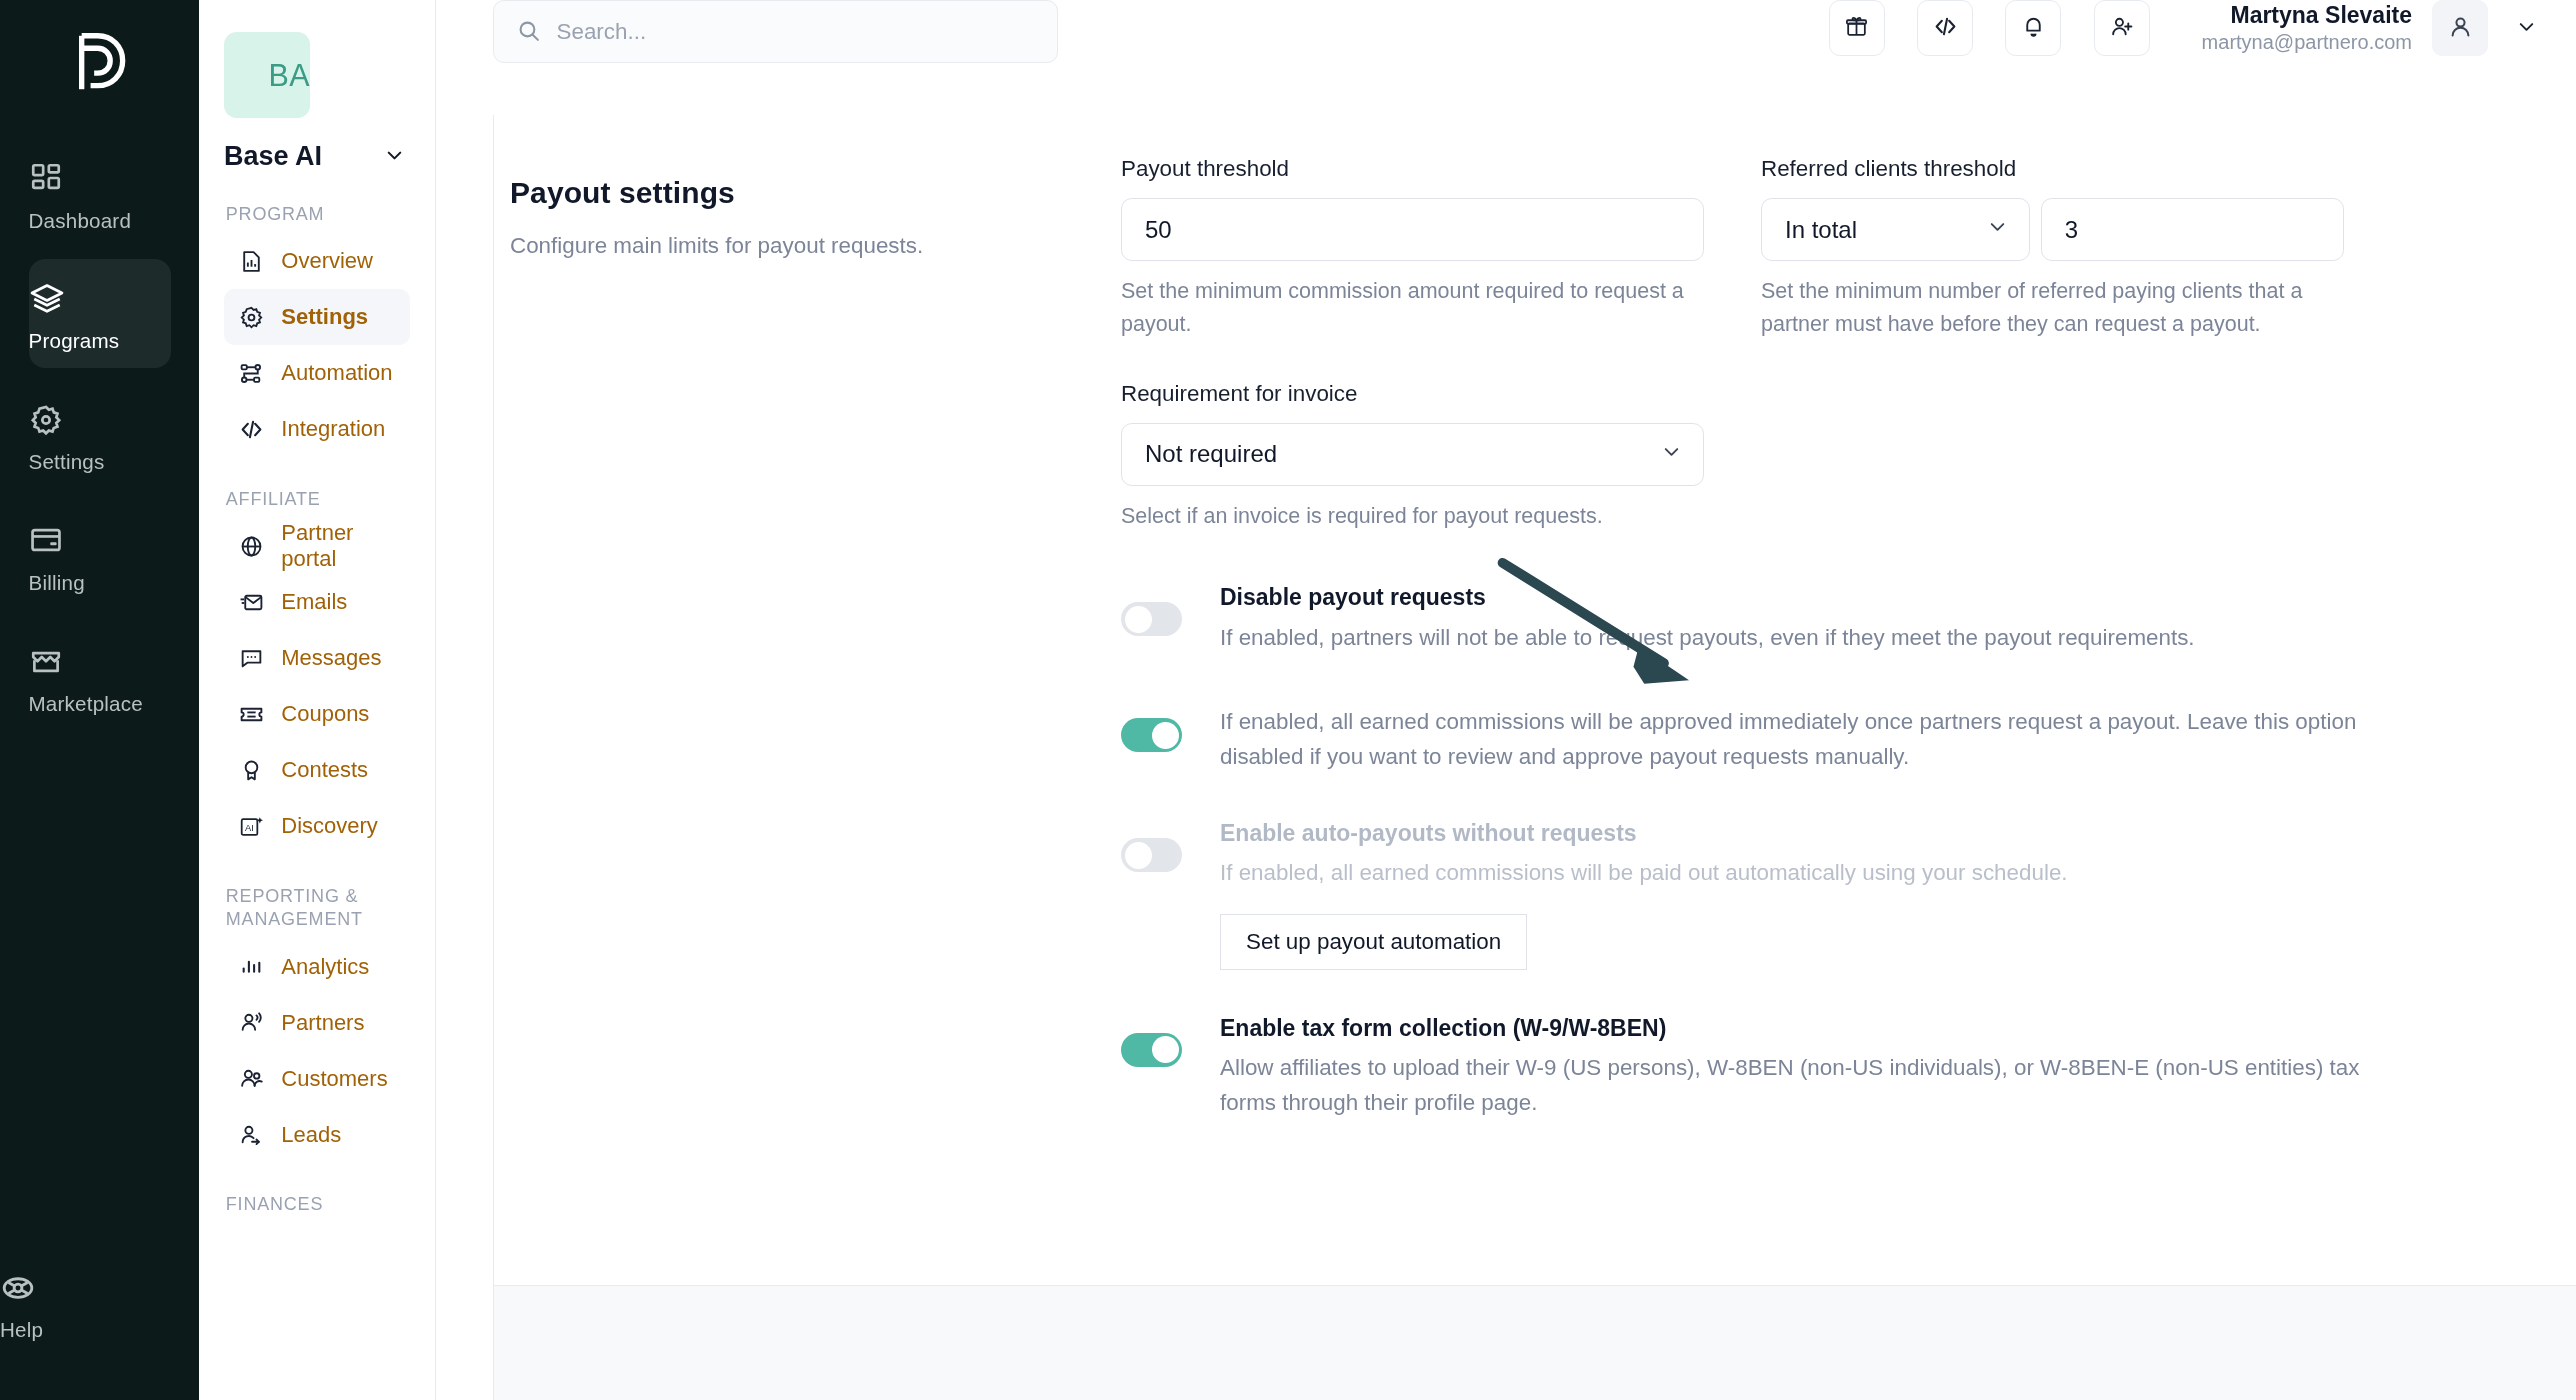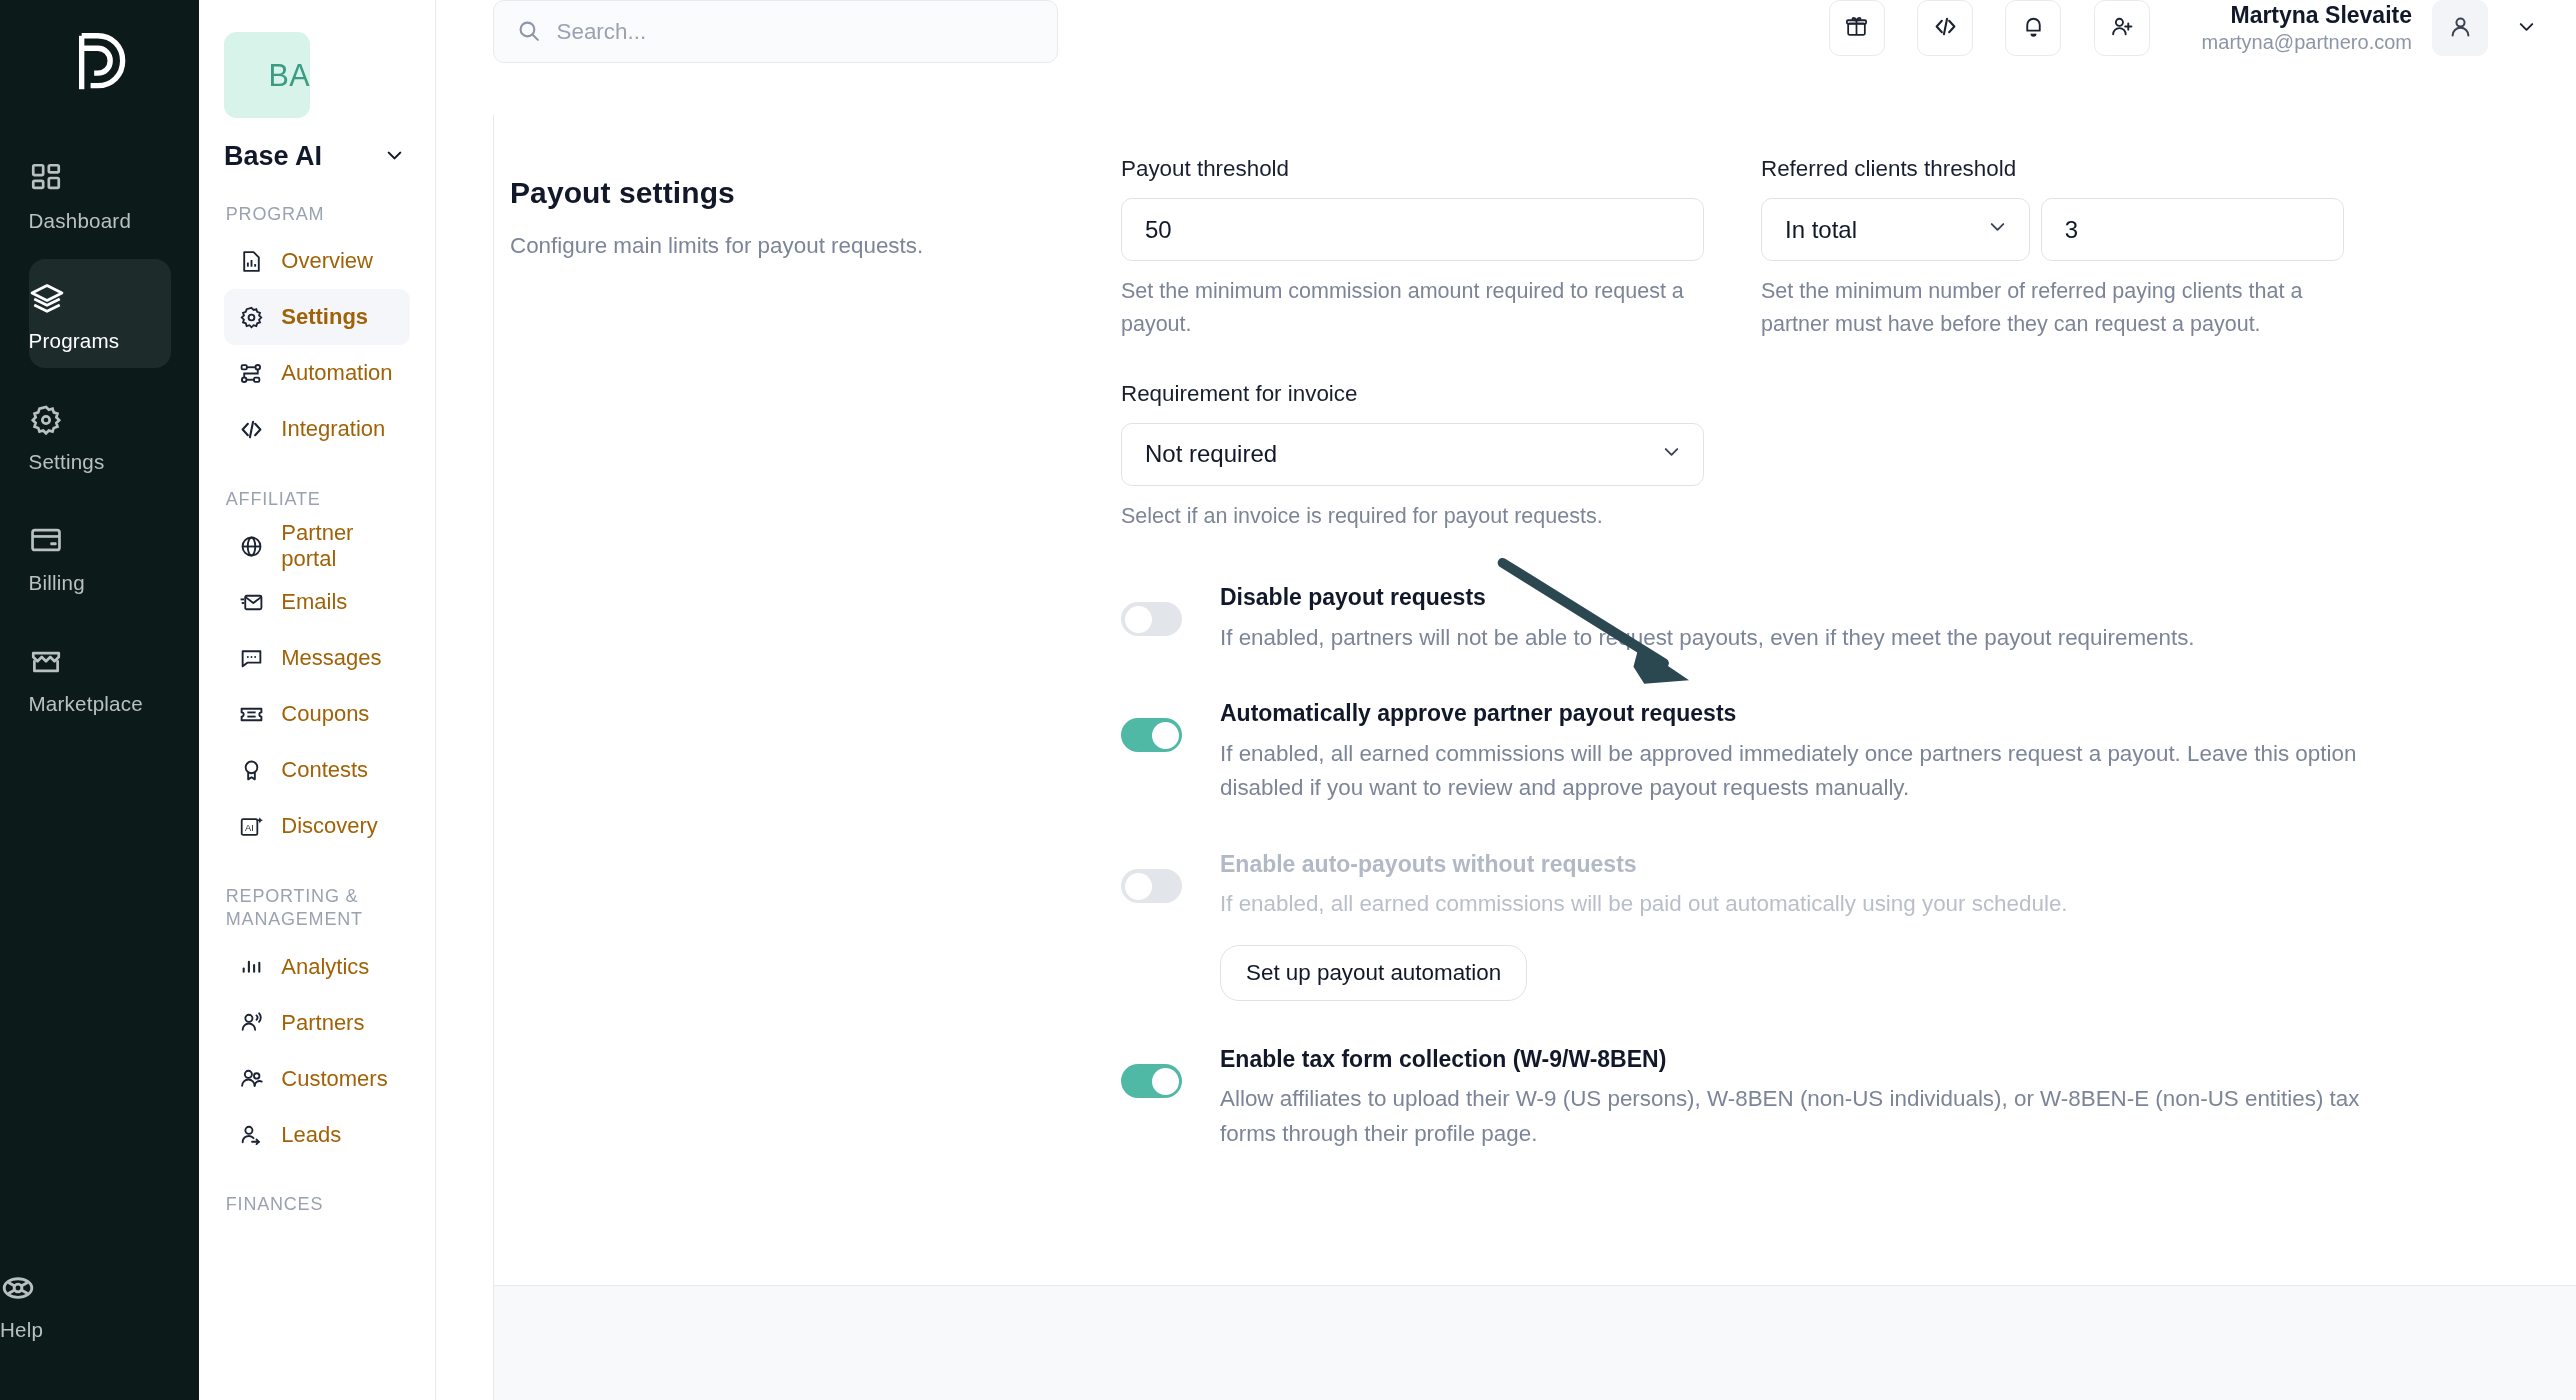--- a/index.html
+++ b/index.html
@@ -130,21 +130,21 @@
     border-radius: 50%; background: #ffffff;
   }
   .t-switch.on { background: #4fb9a5; }
   .t-switch.on .knob { left: 30.5px; }
   .t-title { font-size: 23px; font-weight: 700; color: #10182a; line-height: 1.35; }
   .t-desc { margin-top: 7.2px; font-size: 22.4px; color: #7c8598; line-height: 1.55; max-width: 1156px; }
   .t-row.disabled .t-title { color: #b2b9c6; }
   .t-row.disabled .t-desc { color: #b9bfca; }
   .ghost-btn {
     margin-top: 23px; display: inline-flex; align-items: center; justify-content: center;
-    height: 56px; padding: 0 25px; border: 0.9px solid #dfe3e9; border-radius: 19px;
+    height: 56px; padding: 0 25px; border: 0.9px solid #dfe3e9; border-radius: 0;
     background: #fff; font-size: 22.4px; color: #10182a; cursor: pointer;
   }
 
   .panel-footer {
     height: 115px; border-top: 0.9px solid #e7eaee; background: #f7f9fb;
     display: flex; align-items: center; justify-content: flex-end; padding-right: 65px;
   }
   .arrow-layer { position: absolute; left: 0; top: 0; width: 2576px; height: 1400px; pointer-events: none; }
 </style>
 </head>
@@ -543,21 +543,20 @@
                 <div class="t-title">Disable payout requests</div>
                 <div class="t-desc">If enabled, partners will not be able to request payouts, even if they meet the payout requirements.</div>
               </div>
             </div>
 
             <div class="t-row">
               <div class="t-switch on">
                   <span class="knob"></span>
                 </div>
               <div>
-                <div class="t-title">Automatically approve partner payout requests</div>
                 <div class="t-desc">If enabled, all earned commissions will be approved immediately once partners request a payout. Leave this option disabled if you want to review and approve payout requests manually.</div>
               </div>
             </div>
 
             <div class="t-row disabled">
               <div class="t-switch">
                   <span class="knob"></span>
                 </div>
               <div>
                 <div class="t-title">Enable auto-payouts without requests</div>

